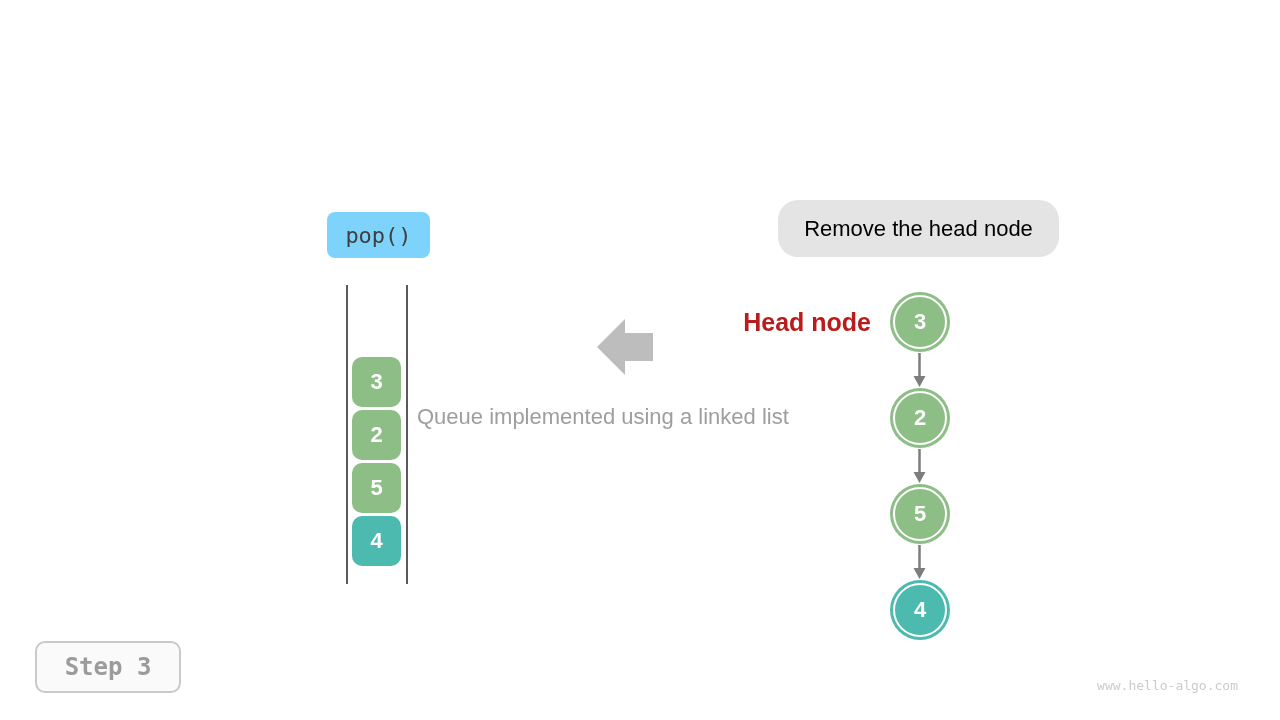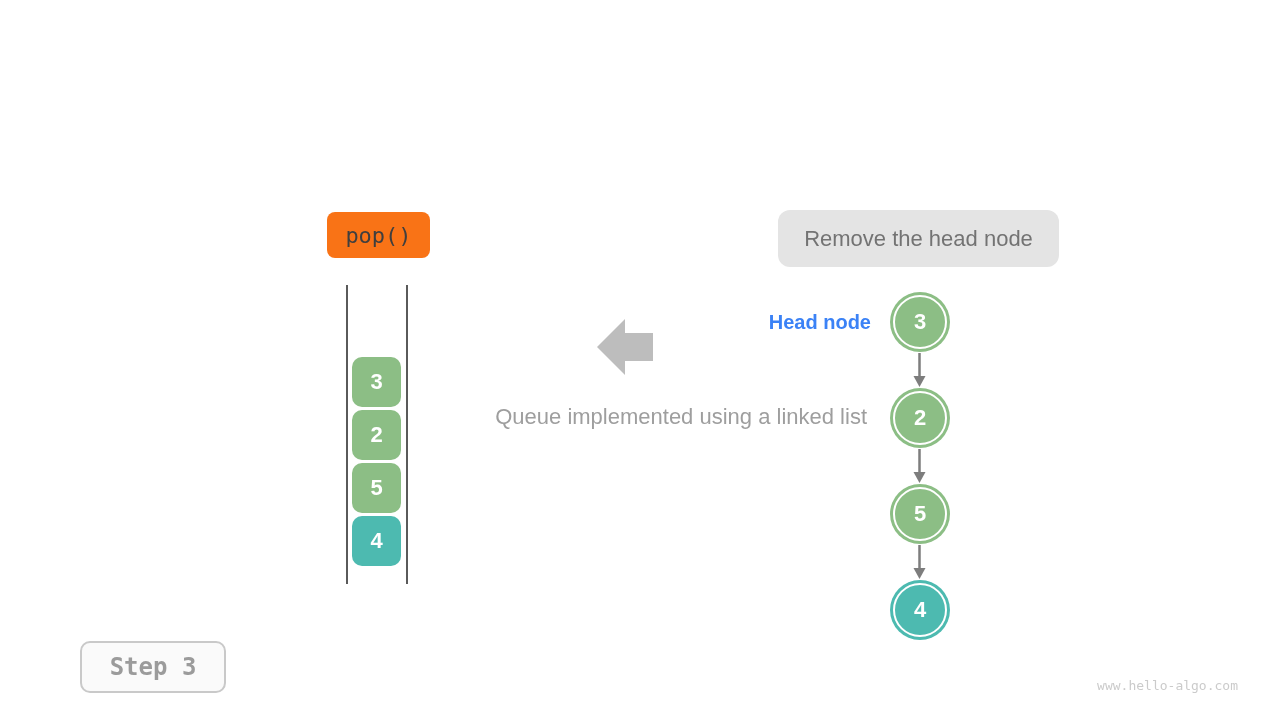--- a/index.html
+++ b/index.html
@@ -11,36 +11,36 @@
     background: #ffffff;
     overflow: hidden;
     font-family: "Liberation Sans", sans-serif;
   }
 
   
   .op-label {
     position: absolute;
     left: 327px; top: 212px;
     width: 103px; height: 46px;
-    background: #f97316;
+    background: #7dd3fc;
     border-radius: 8px;
     display: flex; align-items: center; justify-content: center;
     font-family: "DejaVu Sans Mono", monospace;
     font-size: 22px;
     color: #3f3f3f;
   }
   .annotation {
     position: absolute;
-    left: 778px; top: 210px;
+    left: 778px; top: 200px;
     width: 281px; height: 57px;
     background: #e4e4e4;
-    border-radius: 12px;
-    display: flex; align-items: center; justify-content: center;
-    font-size: 22px;
-    color: #737373;
+    border-radius: 20px;
+    display: flex; align-items: center; justify-content: center;
+    font-size: 22px;
+    color: #000000;
   }
 
   
   .stack-line {
     position: absolute;
     top: 285px;
     width: 2px; height: 299px;
     background: #5a5a5a;
   }
   .stack-line.left  { left: 346px; }
@@ -65,21 +65,21 @@
     position: absolute;
     left: 596px; top: 317px;
     width: 58px; height: 60px;
   }
 
   
   .caption {
     position: absolute;
     left: 417px; top: 404px;
     width: 450px;
-    text-align: right;
+    text-align: left;
     font-size: 22px;
     color: #9e9e9e;
   }
 
   
   .node {
     position: absolute;
     left: 890px;
     width: 60px; height: 60px;
     border-radius: 50%;
@@ -108,42 +108,41 @@
     width: 21px; height: 36px;
   }
   .c0 { top: 352px; }
   .c1 { top: 448px; }
   .c2 { top: 544px; }
 
   .list-label {
     position: absolute;
     width: 171px;
     text-align: right;
-    font-size: 20px;
-    font-weight: bold;
-    color: #3b82f6;
+    font-size: 25px;
+    font-weight: bold;
+    color: #b91c1c;
     line-height: 26px;
   }
   .list-label.head { left: 700px; top: 309px; }
   .list-label.tail { left: 699px; top: 597px; }
 
   
   .step-badge {
     position: absolute;
     left: 35px; top: 641px;
     width: 146px; height: 52px;
     background: #fafafa;
     border: 2px solid #c9c9c9;
     border-radius: 10px;
     display: flex; align-items: center; justify-content: center;
     font-family: "DejaVu Sans Mono", monospace;
     font-size: 24px;
     font-weight: bold;
     color: #9b9b9b;
-    margin-left: 45px;
   }
 
   
   .watermark {
     position: absolute;
     right: 42px; top: 678px;
     font-family: "DejaVu Sans Mono", monospace;
     font-size: 13px;
     color: #cbcbcb;
   }

